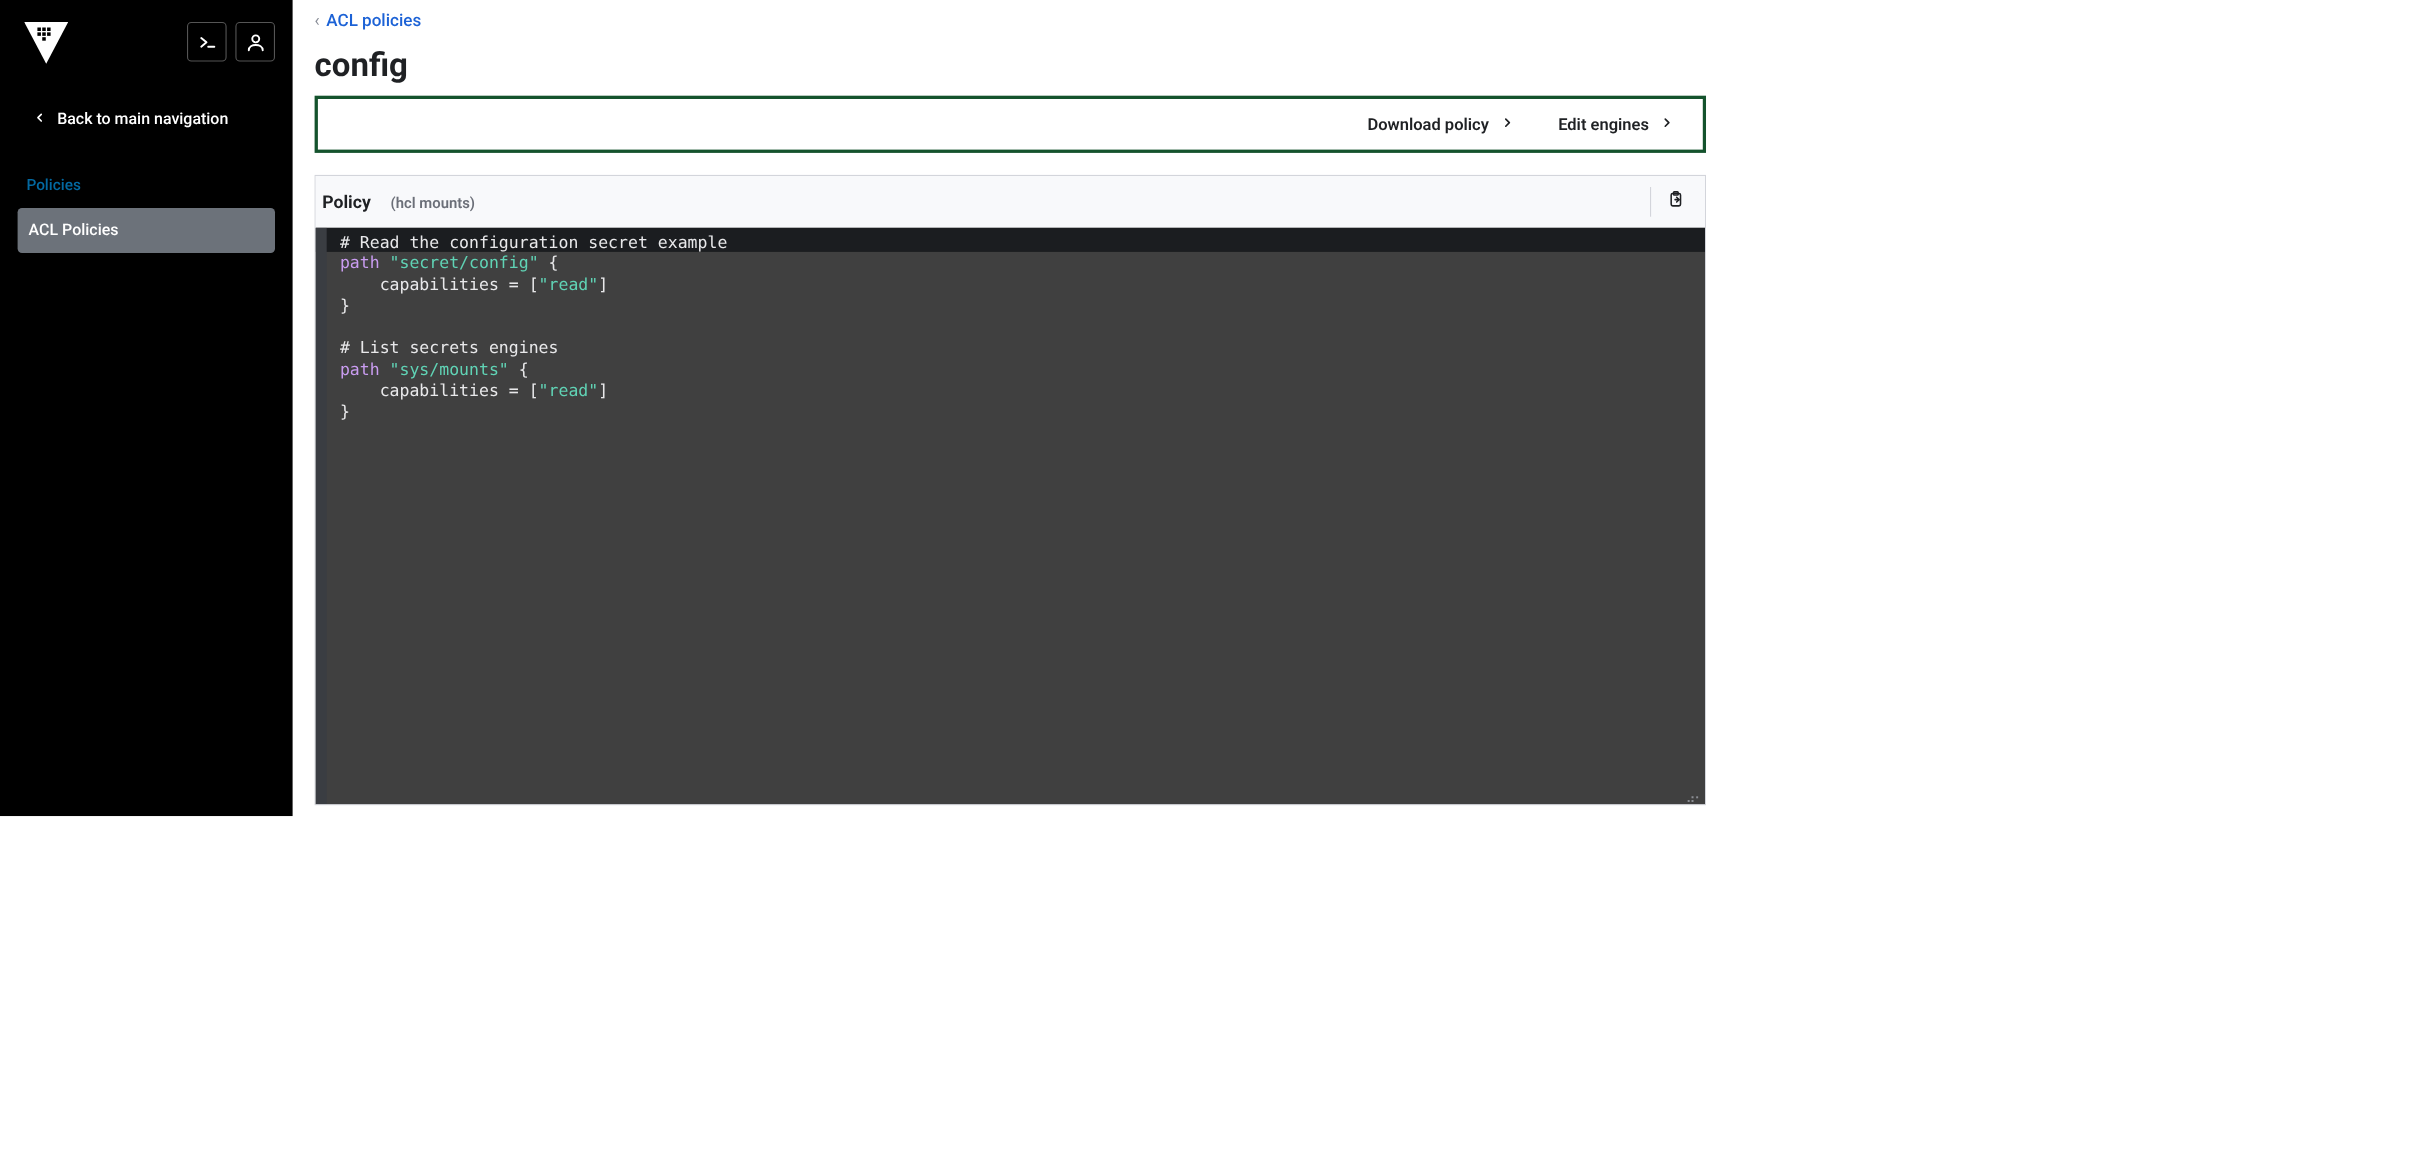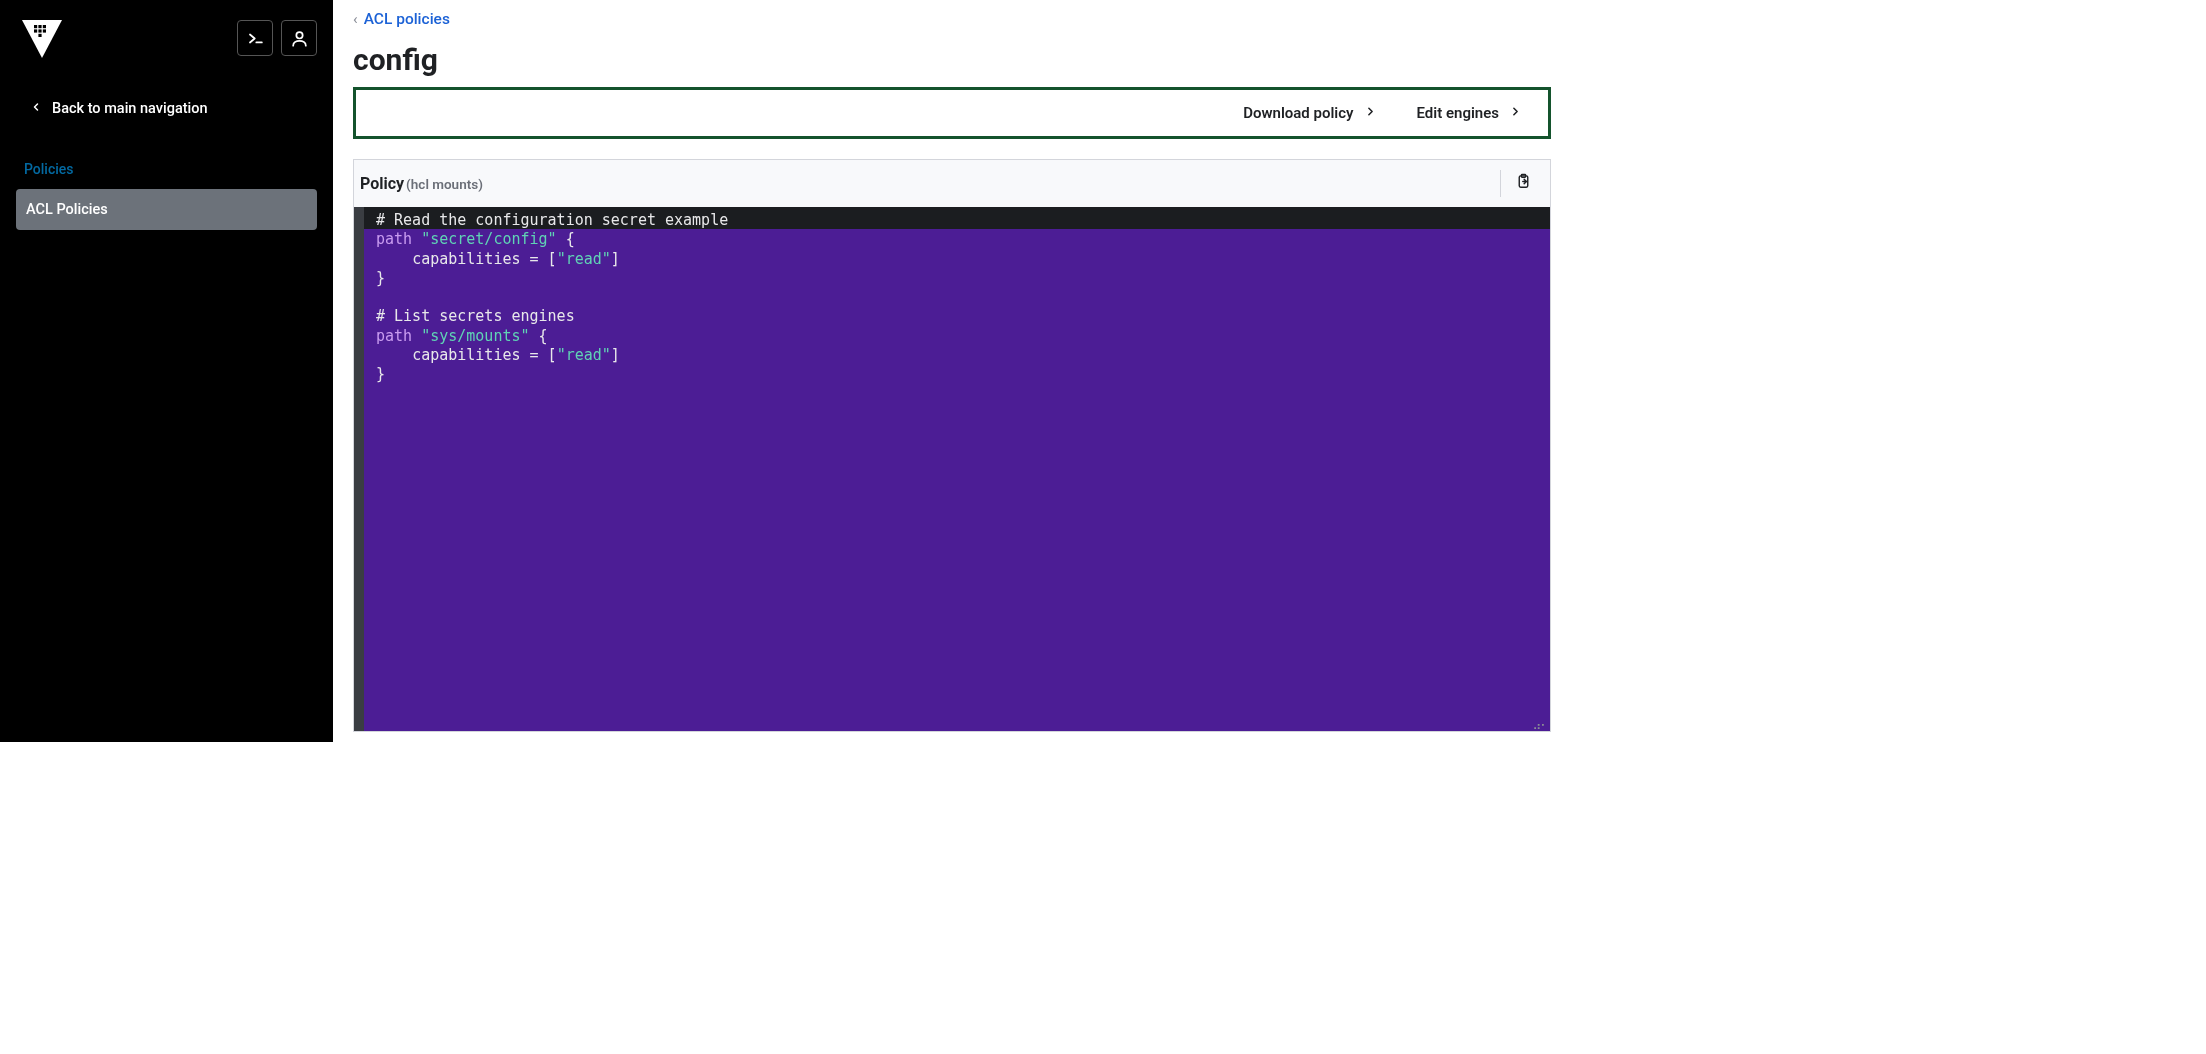--- a/index.html
+++ b/index.html
@@ -11,21 +11,21 @@
       font-family: -apple-system, BlinkMacSystemFont, "Segoe UI", Roboto, Helvetica, Arial, sans-serif;
       display: flex;
       width: 1551px;
       height: 742px;
       overflow: hidden;
       background: #fff;
     }
 
     
     .sidebar {
-      width: 333px;
+      width: 266px;
       background: #000;
       color: #fff;
       display: flex;
       flex-direction: column;
       flex-shrink: 0;
     }
     .sidebar-header {
       display: flex;
       align-items: flex-start;
       justify-content: space-between;
@@ -139,40 +139,40 @@
     .policy-header {
       display: flex;
       align-items: center;
       justify-content: space-between;
       padding: 10px 4px 10px 6px;
       background: #f8f9fb;
     }
     .policy-header-left {
       display: flex;
       align-items: baseline;
-      gap: 2px;
+      gap: 18px;
     }
     .policy-label {
       font-size: 16px;
       font-weight: 700;
       color: #1f2124;
     }
     .policy-format {
       font-size: 13.5px;
       font-weight: 600;
       color: #6b6f78;
     }
     .copy-box {
       border-left: 1px solid #d3d5db;
       padding: 3px 14px;
       cursor: pointer;
     }
     .code-block {
       flex: 1;
-      background: #4c1d95;
+      background: #404040;
       display: flex;
       position: relative;
       overflow: hidden;
     }
     .code-block .line-bg {
       position: absolute;
       left: 0; right: 0; top: 0;
       height: 22px;
       background: #1b1d20;
     }

